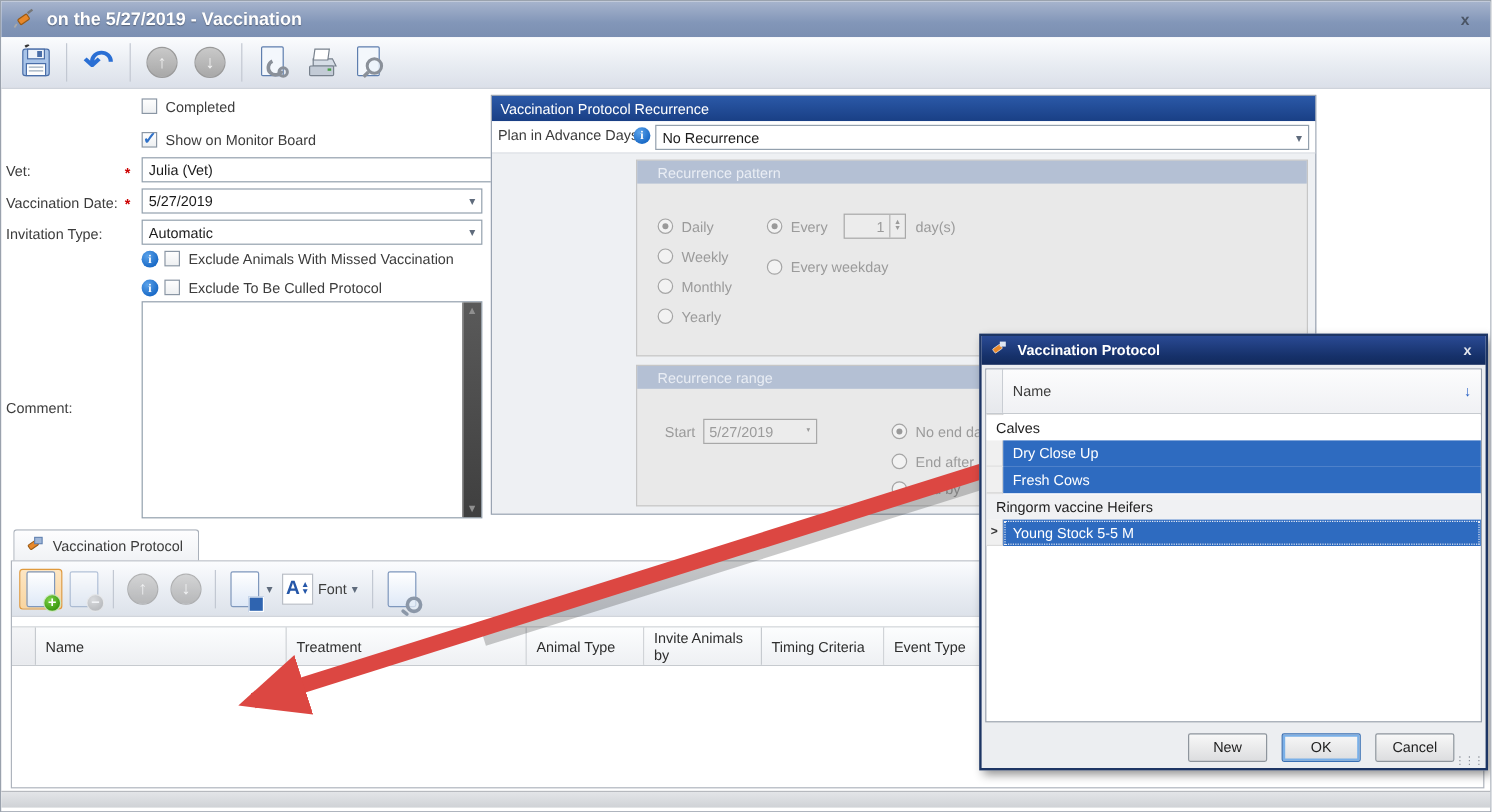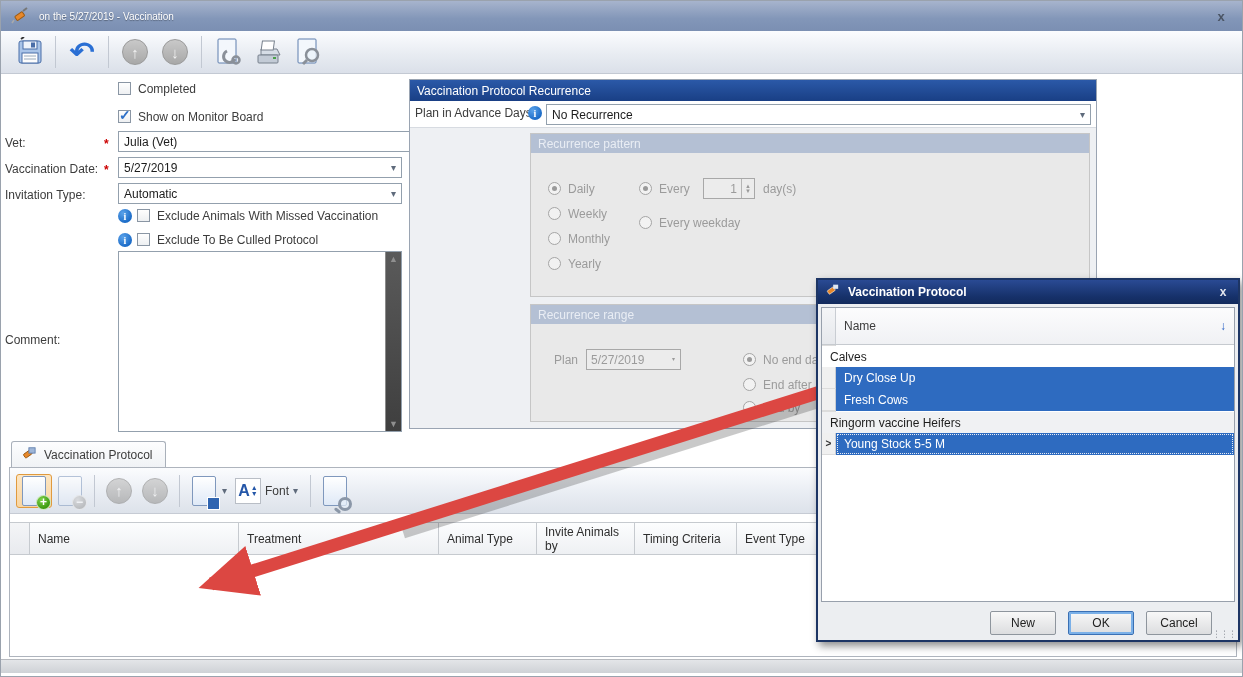--- a/index.html
+++ b/index.html
@@ -4,21 +4,21 @@
 <style>
   * { box-sizing: border-box; margin:0; padding:0; }
   html,body { background:#fff; }
   body { font-family:"Liberation Sans", sans-serif; font-size:12px; color:#3c3c3c; }
   .screen { position:relative; width:1243px; height:677px; overflow:hidden; background:#fff; border:1px solid #9aa2ad; }
 
   
   .titlebar { position:absolute; left:0; top:0; width:100%; height:30px;
     background:linear-gradient(#a7b4cd, #8296b8 60%, #7b8fb2); border-bottom:1px solid #6271914;
     display:flex; align-items:center; padding:0 10px; }
-  .titlebar .ttl { color:#fff; font-weight:normal; font-size:10px; text-shadow:0 1px 1px rgba(0,0,0,.35); margin-left:10px; }
+  .titlebar .ttl { color:#fff; font-weight:bold; font-size:15px; text-shadow:0 1px 1px rgba(0,0,0,.35); margin-left:10px; }
   .titlebar .close { margin-left:auto; color:#4a5464; font-weight:bold; font-size:13px; width:22px; text-align:center; cursor:default; }
   .syringe { width:18px; height:18px; display:inline-block; position:relative; }
   .syringe svg { display:block; }
 
   
   .toolbar { position:absolute; left:0; top:30px; width:100%; height:43px;
     background:linear-gradient(#fbfcfe,#e8ecf2 55%,#dbe0e9); border-bottom:1px solid #c3c9d3;
     display:flex; align-items:center; padding:0 8px; }
   .tb-sep { width:1px; height:32px; background:#c2c8d2; margin:0 6px; }
   .tb-btn { width:40px; height:38px; display:flex; align-items:center; justify-content:center; border-radius:3px; }
@@ -41,21 +41,21 @@
     font-family:"Liberation Serif", serif; display:flex; align-items:center; justify-content:center; }
   .comment-box { position:absolute; left:117px; top:250px; width:284px; height:181px; background:#fff; border:1px solid #93a0ad; }
   .comment-scroll { position:absolute; right:0; top:0; width:16px; height:100%; background:linear-gradient(#5a5a5a,#3f3f3f); border-left:1px solid #8a8a8a; }
   .comment-scroll .arr { position:absolute; left:0; width:100%; text-align:center; color:#8f8f8f; font-size:9px; }
 
   
   .rec-panel { position:absolute; left:408px; top:78px; width:688px; height:350px; background:#eef0f3; border:1px solid #9aa4b2; }
   .rec-head { height:21px; background:linear-gradient(#2b59a8,#193f85); color:#fff; font-size:12px; display:flex; align-items:center; padding:0 7px; }
   .plan-row { position:absolute; left:0; top:21px; width:100%; height:27px; background:#fff; border-bottom:1px solid #d7dbe1; }
   .grp { position:absolute; left:120px; width:560px; background:#e9e9e9; border:1px solid #c6c6c6; }
-  .grp-head { height:19px; background:#b4c0d4; color:#e9edf4; font-size:12px; display:flex; align-items:center; padding:0 7px; }
+  .grp-head { height:19px; background:#b4c0d4; color:#e9edf4; font-size:12px; display:flex; align-items:center; padding:0 17px; }
   .radio { position:absolute; width:13px; height:13px; border-radius:50%; border:1px solid #a5a5a5; background:#f2f2f2; }
   .radio.on::after { content:""; position:absolute; left:3px; top:3px; width:5px; height:5px; border-radius:50%; background:#9a9a9a; }
   .dis-lbl { position:absolute; font-size:12px; color:#9b9b9b; white-space:nowrap; }
   .spin { position:absolute; height:21px; background:#ececec; border:1px solid #a8a8a8; display:flex; align-items:center; }
   .spin .num { flex:1; text-align:right; padding-right:4px; color:#9b9b9b; }
   .spin .ud { width:13px; height:100%; border-left:1px solid #b5b5b5; display:flex; flex-direction:column; align-items:center; justify-content:center; color:#9a9a9a; font-size:6px; line-height:5px; }
 
   
   .tab { position:absolute; left:10px; top:440px; width:155px; height:27px; background:linear-gradient(#fdfdfe,#f0f2f5);
     border:1px solid #a9b0ba; border-bottom:none; border-radius:3px 3px 0 0; display:flex; align-items:center; padding:0 8px; gap:6px; font-size:12px; }
@@ -247,21 +247,21 @@
             <span>▼</span>
           </span>
       </div>
       <span class="dis-lbl" style="left:232px; top:48px;">day(s)</span>
       <span class="radio" style="left:108px; top:82px;"></span>
       <span class="dis-lbl" style="left:128px; top:82px;">Every weekday</span>
     </div>
 
     <div class="grp" style="top:224px; height:118px;">
       <div class="grp-head">Recurrence range</div>
-      <span class="dis-lbl" style="left:23px; top:48px;">Plan</span>
+      <span class="dis-lbl" style="left:23px; top:48px;">Start</span>
       <div class="spin" style="left:55px; top:44px; width:95px;">
         <span class="num" style="text-align:left; padding-left:4px;">5/27/2019</span>
         <span class="ud" style="border-left:none;">▾</span>
       </div>
       <span class="radio on" style="left:212px; top:48px;"></span>
       <span class="dis-lbl" style="left:232px; top:48px;">No end date</span>
       <span class="radio" style="left:212px; top:73px;"></span>
       <span class="dis-lbl" style="left:232px; top:73px;">End after</span>
       <div class="spin" style="left:285px; top:69px; width:60px;"></div>
       <span class="radio" style="left:212px; top:96px;"></span>

